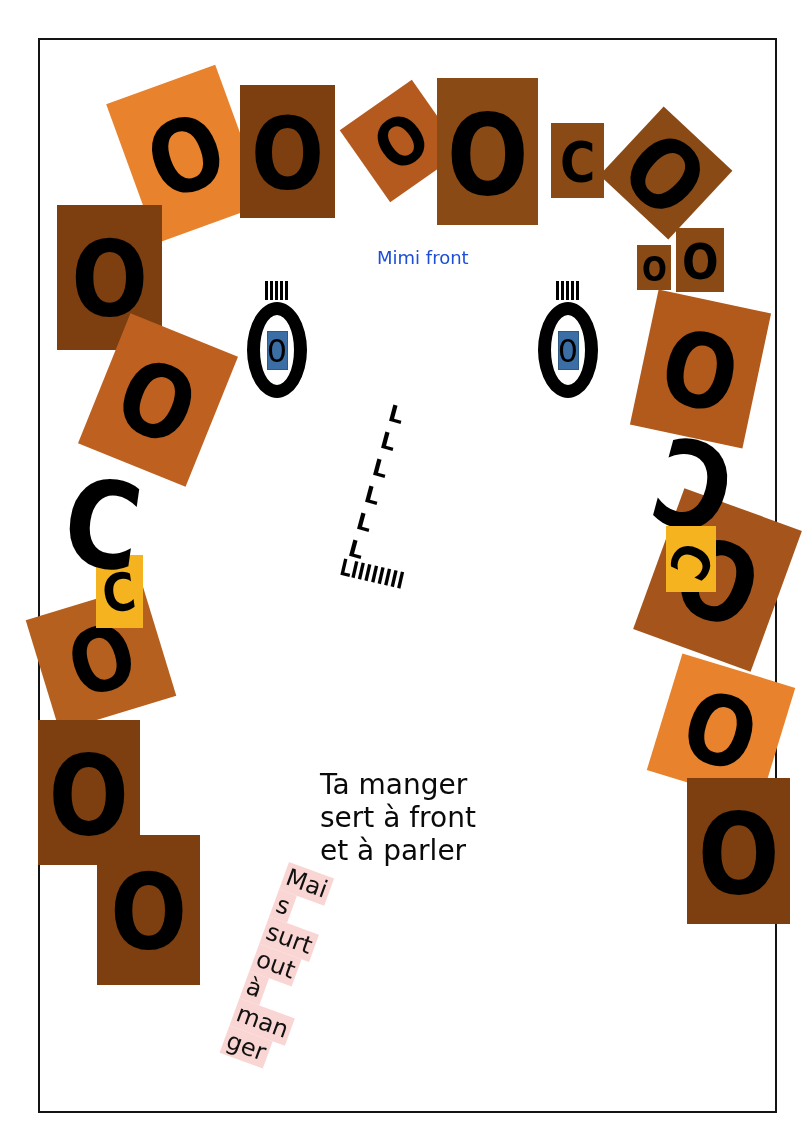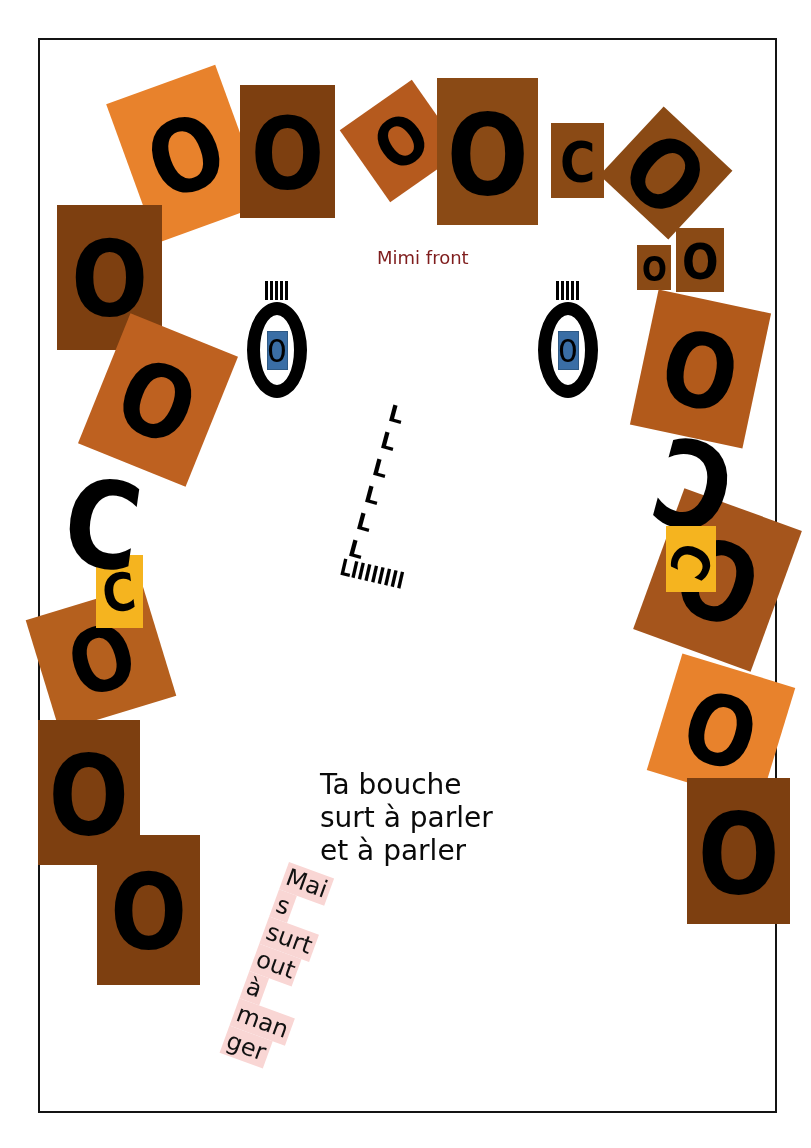--- a/index.html
+++ b/index.html
@@ -12,21 +12,21 @@
     border:2px solid #141414;background:transparent;
   }
   .layer{position:absolute;left:0;top:0;width:811px;height:1148px;}
   .tile{
     position:absolute;display:flex;align-items:center;justify-content:center;
   }
   .tile span{
     font-weight:bold;line-height:1;color:#000;display:inline-block;
     transform:scaleX(0.86);position:relative;top:0.03em;
   }
-  .face-label{position:absolute;left:377px;top:247px;font-size:18px;color:#7f1d1d;}
+  .face-label{position:absolute;left:377px;top:247px;font-size:18px;color:#1d4ed8;}
   .eye{position:absolute;width:60px;display:flex;flex-direction:column;align-items:center;}
   .lashes{
     width:24px;height:19px;margin-bottom:2px;
     background:repeating-linear-gradient(90deg,#000 0 3px,transparent 3px 5px);
   }
   .eye-ring{
     width:60px;height:96px;border:13px solid #000;border-radius:50%;
     box-sizing:border-box;display:flex;align-items:center;justify-content:center;
     background:#fff;
   }
@@ -147,22 +147,22 @@
     <span class="nose-l" style="left: 392px; top: 402px;">L</span>
     <span class="nose-l" style="left: 384px; top: 429px;">L</span>
     <span class="nose-l" style="left: 376px; top: 456px;">L</span>
     <span class="nose-l" style="left: 368px; top: 483px;">L</span>
     <span class="nose-l" style="left: 360px; top: 510px;">L</span>
     <span class="nose-l" style="left: 352px; top: 537px;">L</span>
   </div>
 <div class="nose-base">LIIIIIIII</div>
 
 <div class="mouth-text">
-  <div>Ta bouche</div>
-  <div>surt à parler</div>
+  <div>Ta manger</div>
+  <div>sert à front</div>
   <div>et à parler</div>
 </div>
 
 <div class="mouth-highlight" id="mouth-highlight">
   <span style="background: rgb(249, 214, 212);">Mai</span>
   <span style="background: rgb(249, 214, 212);">s</span>
   <span style="background: rgb(249, 214, 212);">surt</span>
   <span style="background: rgb(249, 214, 212);">out</span>
   <span style="background: rgb(249, 214, 212);">à</span>
   <span style="background: rgb(249, 214, 212);">man</span>

